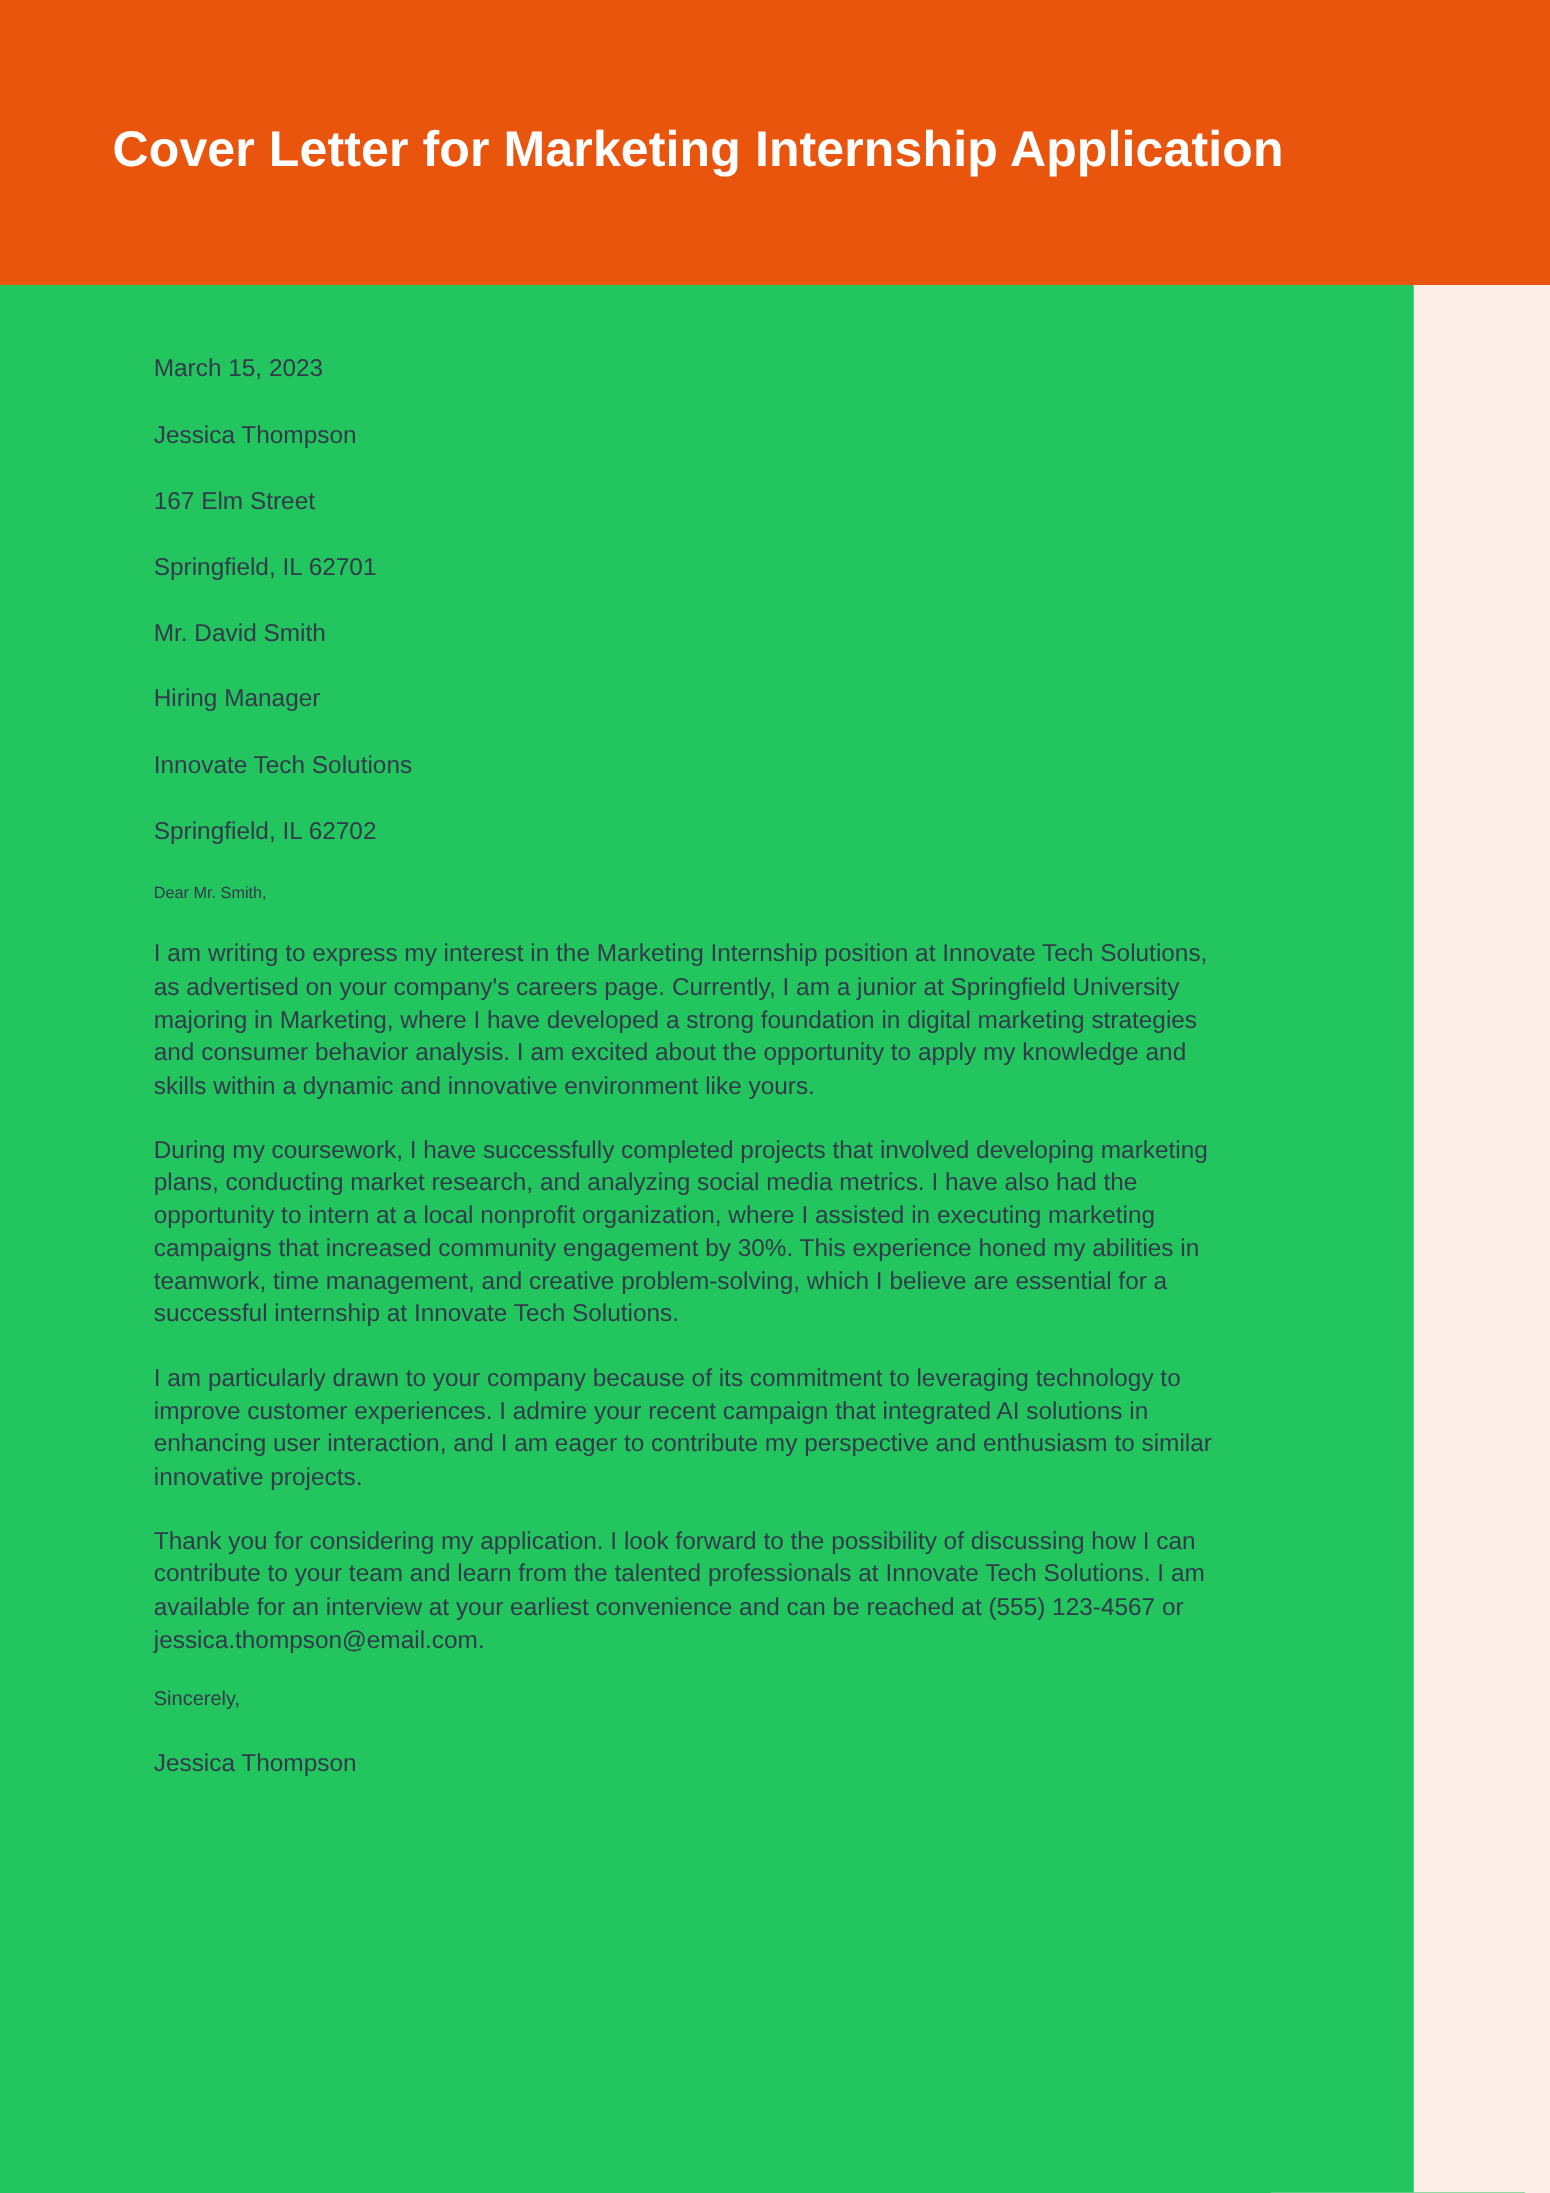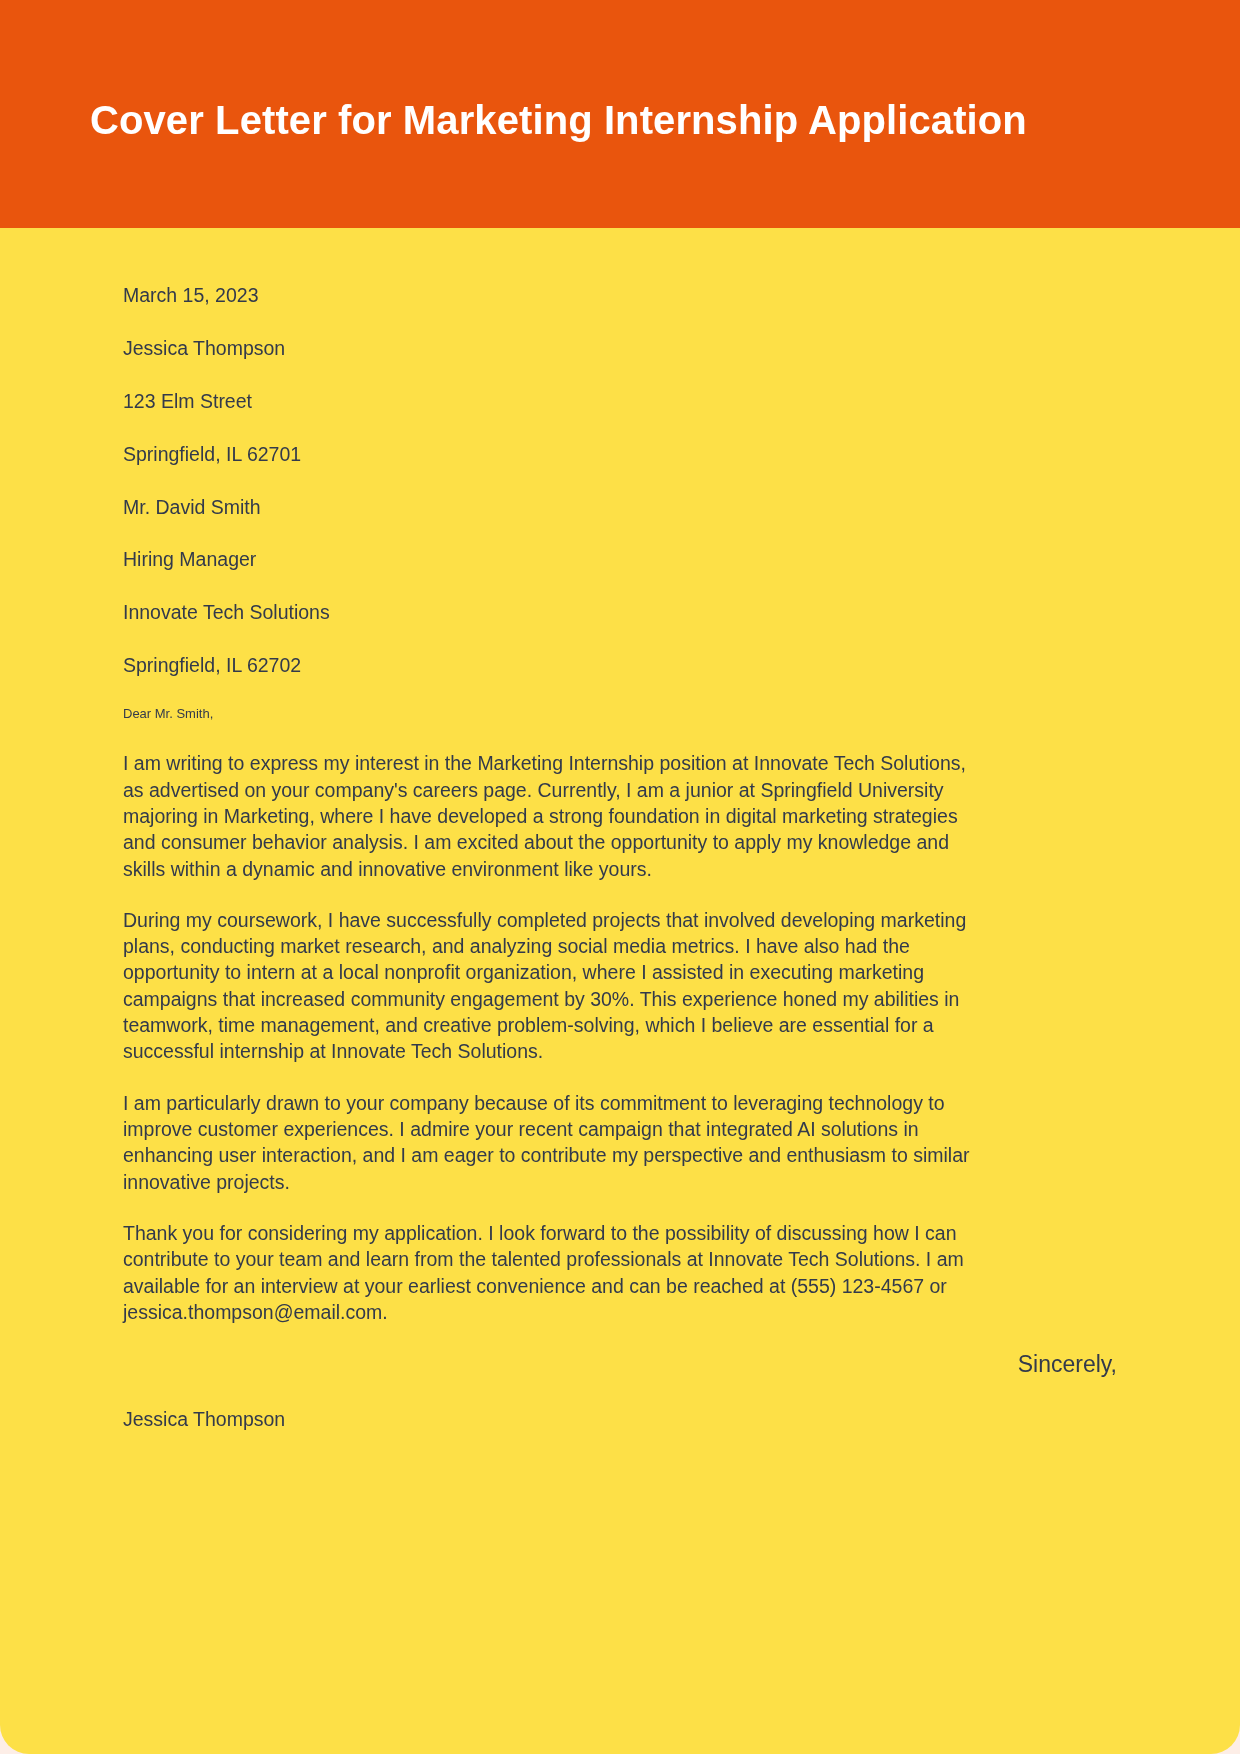--- a/index.html
+++ b/index.html
@@ -8,25 +8,24 @@
   }
   body {
     width: 1240px;
     height: 1754px;
     background: #fdeee7;
     font-family: "Liberation Sans", sans-serif;
     overflow: hidden;
   }
   .page {
     position: relative;
-    width: 1240px;
+    width: 1131px;
     height: 1754px;
-    background: #fde047;
+    background: #22c55e;
     box-sizing: border-box;
-    border-radius: 29px;
   }
   .header-band {
     position: absolute;
     top: 0;
     left: 0;
     width: 1240px;
     height: 228px;
     background: #e9550d;
   }
   .header-title {
@@ -64,25 +63,24 @@
   }
   .para {
     font-size: 19.5px;
     color: #333a4b;
     line-height: 1.35;
     margin: 12px 0 25px 0;
     width: 866px;
     text-align: left;
   }
   .closing {
-    font-size: 23px;
+    font-size: 16px;
     color: #333a4b;
     line-height: 1.25;
     margin: 0 0 28.5px 0;
-    text-align: right;
   }
   .signature {
     font-size: 19.5px;
     color: #333a4b;
     line-height: 1.25;
     margin: 0;
   }
 </style>
 </head>
 <body>
@@ -91,21 +89,21 @@
 
   <div class="header-band">
     <div class="header-title">Cover Letter for Marketing Internship Application</div>
   </div>
 
   <div class="body-area">
 
     <p class="addr-line">March 15, 2023</p>
 
     <p class="addr-line">Jessica Thompson</p>
-    <p class="addr-line">123 Elm Street</p>
+    <p class="addr-line">167 Elm Street</p>
     <p class="addr-line">Springfield, IL 62701</p>
 
     <p class="addr-line">Mr. David Smith</p>
     <p class="addr-line">Hiring Manager</p>
     <p class="addr-line">Innovate Tech Solutions</p>
     <p class="addr-line">Springfield, IL 62702</p>
 
     <p class="salutation">Dear Mr. Smith,</p>
 
     <p class="para">I am writing to express my interest in the Marketing Internship position at Innovate Tech Solutions, as advertised on your company's careers page. Currently, I am a junior at Springfield University majoring in Marketing, where I have developed a strong foundation in digital marketing strategies and consumer behavior analysis. I am excited about the opportunity to apply my knowledge and skills within a dynamic and innovative environment like yours.</p>

